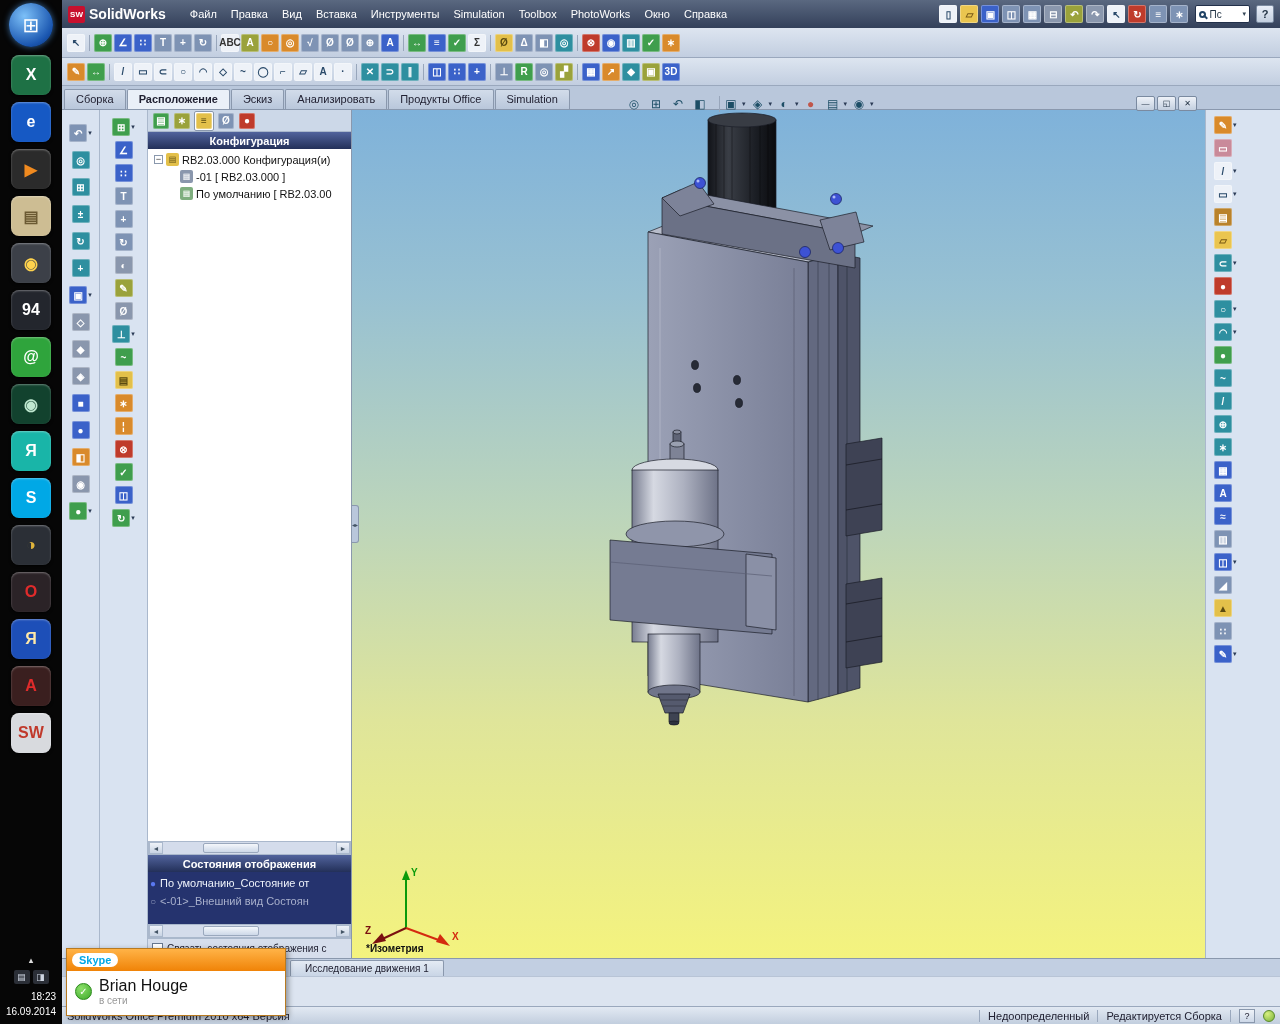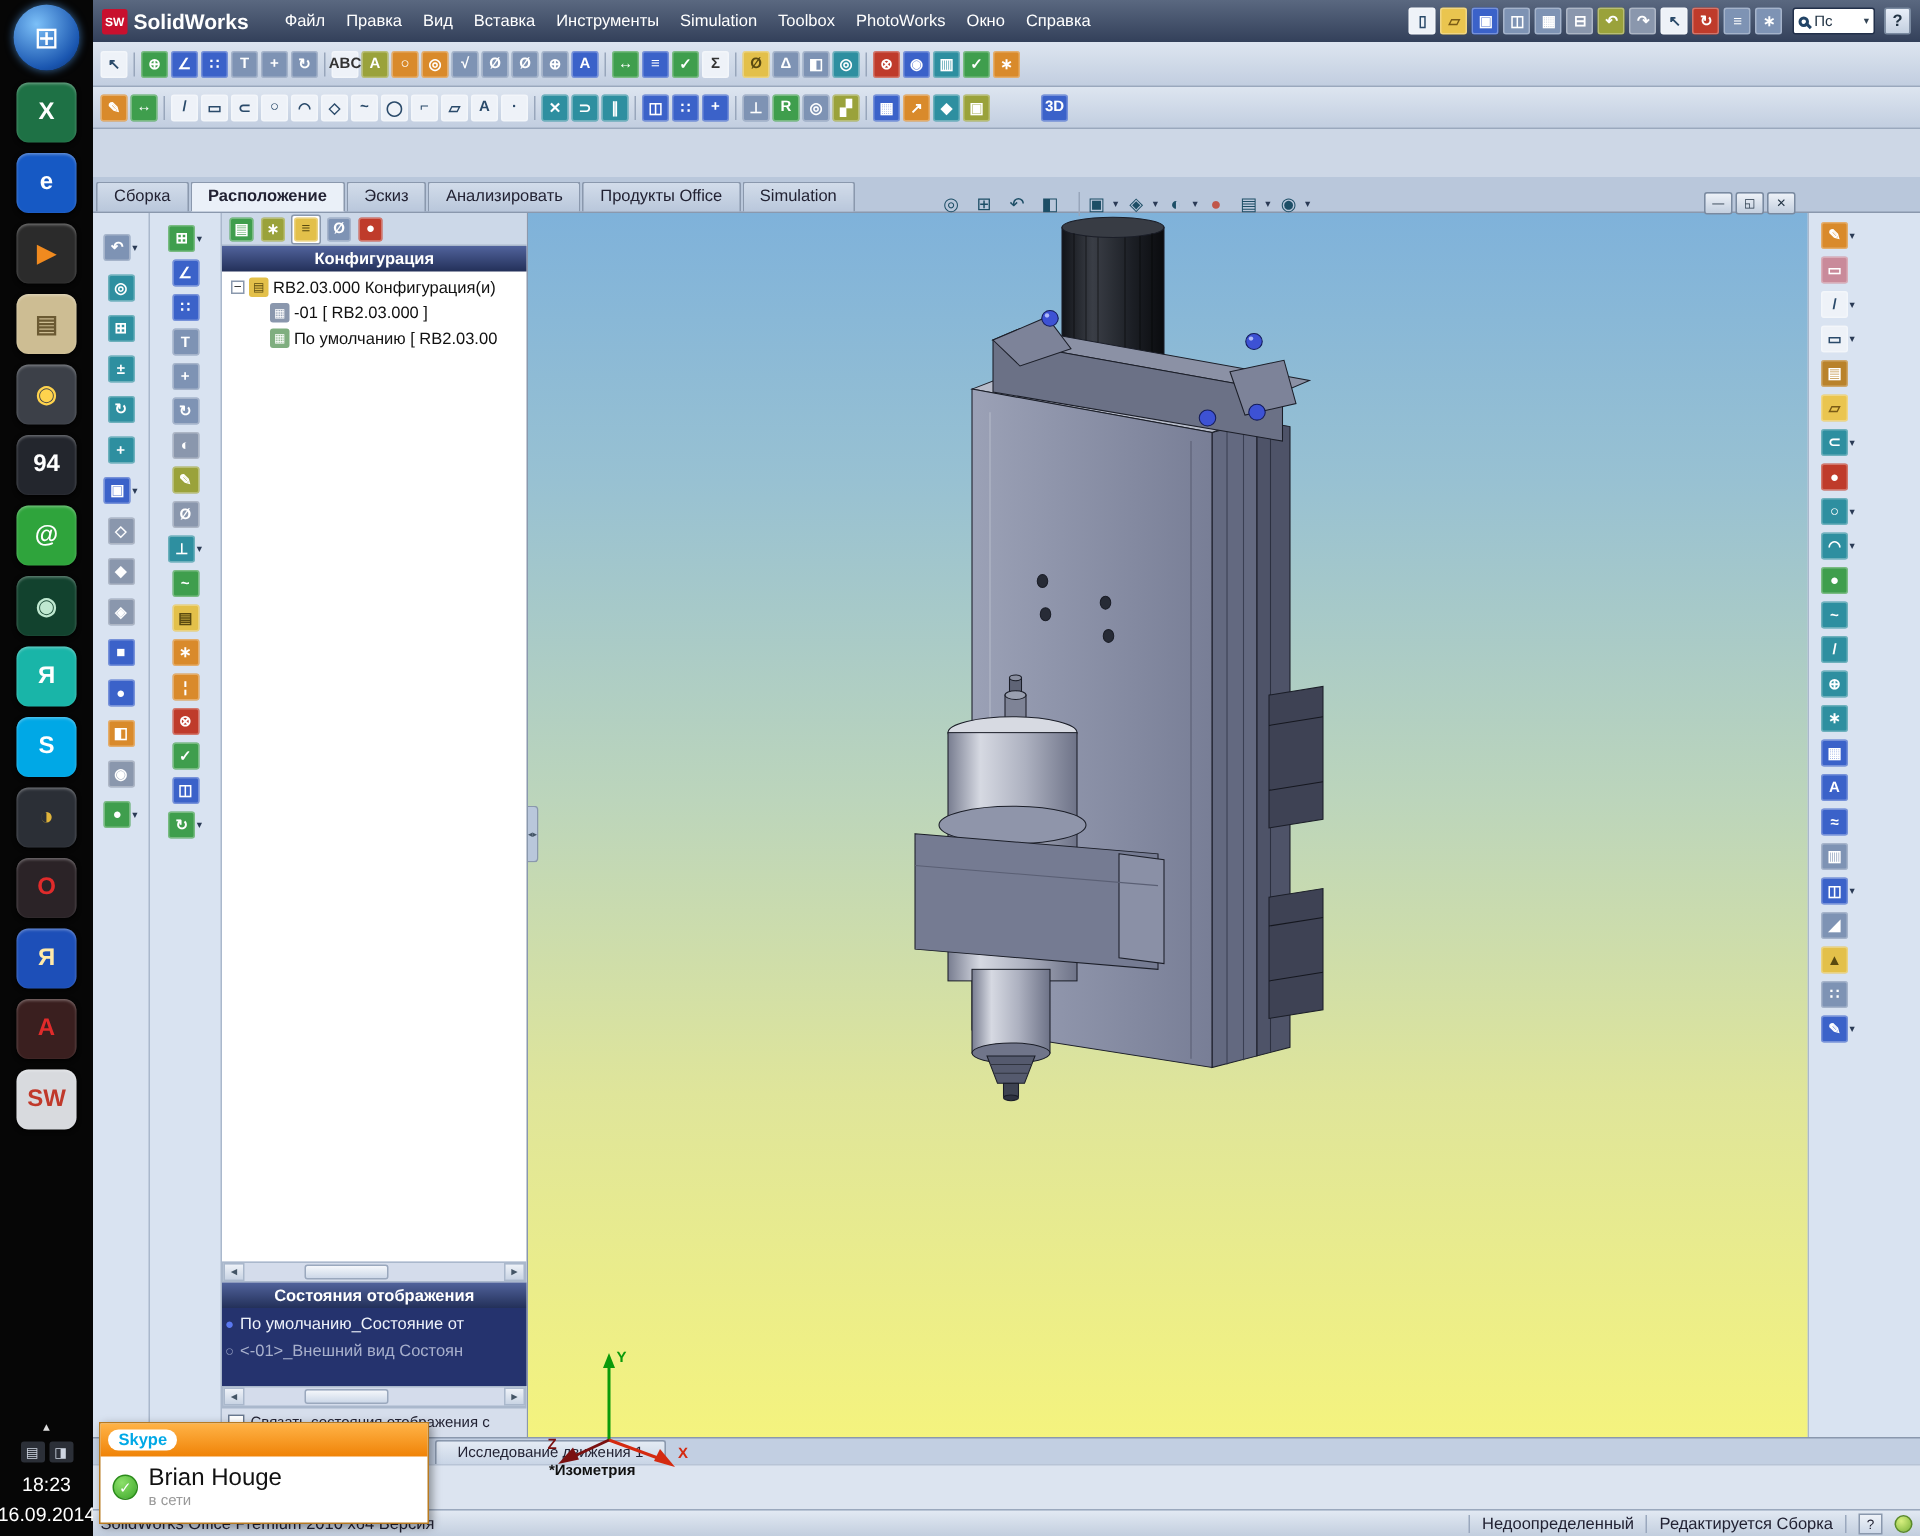--- a/index.html
+++ b/index.html
@@ -7,21 +7,21 @@
 #screen{position:relative;width:1280px;height:1024px;overflow:hidden;background:#000;}
 
 .taskbar{position:absolute;left:0;top:0;width:62px;height:1024px;background:#060606;display:flex;flex-direction:column;align-items:center;}
 .start-orb{width:44px;height:44px;border-radius:50%;margin:3px auto 8px;background:radial-gradient(circle at 35% 30%,#7cc0f8,#1a56b0 70%,#0a2a60);display:flex;align-items:center;justify-content:center;color:#fff;font-size:20px;box-shadow:0 0 6px rgba(90,170,255,.6);}
 .tb-icons{display:flex;flex-direction:column;gap:7px;}
 .tb-icon{width:40px;height:40px;border-radius:8px;display:flex;align-items:center;justify-content:center;font-weight:bold;font-size:16px;box-shadow:inset 0 1px 2px rgba(255,255,255,.35),0 1px 3px rgba(0,0,0,.8);}
 .tray{margin-top:auto;display:flex;flex-direction:column;align-items:center;gap:5px;padding-bottom:5px;}
 .tray-arrow{color:#ddd;font-size:9px;}
 .tray-icons{display:flex;gap:3px;}
 .tray-ico{width:16px;height:14px;border-radius:2px;display:flex;align-items:center;justify-content:center;font-size:9px;}
-.clock{color:#fff;font-size:13px;text-align:center;line-height:1.5;}
+.clock{color:#fff;font-size:10px;text-align:right;line-height:1.5;}
 
 .app{position:absolute;left:62px;top:0;right:0;bottom:0;display:flex;flex-direction:column;background:#cdd7e6;}
 .titlebar{height:28px;background:linear-gradient(#5a6880,#33405a);display:flex;align-items:center;color:#fff;padding:0 6px;gap:1px;flex:none;}
 .logo{display:flex;align-items:center;gap:4px;margin-right:16px;}
 .logo-badge{width:17px;height:17px;background:#c8102e;color:#fff;font-size:8px;font-weight:bold;display:flex;align-items:center;justify-content:center;border-radius:2px;}
 .logo-text{font-size:14px;font-weight:bold;}
 .menu-item{padding:3px 7px;font-size:11px;}
 .std-icons{margin-left:auto;display:flex;align-items:center;gap:1px;}
 .ticon{width:18px;height:18px;border-radius:2px;display:inline-flex;align-items:center;justify-content:center;font-size:10px;font-weight:bold;color:#fff;background:#8a97ad;box-shadow:inset 0 0 0 1px rgba(255,255,255,.3);}
 .icon-cell{display:inline-flex;align-items:center;gap:1px;padding:1px;}
@@ -30,21 +30,21 @@
 .dd{font-size:7px;color:#2a3a55;}
 .titlebar .dd{color:#cfd8e8;}
 .searchbox{display:flex;align-items:center;background:#fff;border:1px solid #22304a;border-radius:2px;height:18px;padding:0 3px;gap:3px;margin:0 5px;}
 .searchbox input{border:0;outline:0;width:30px;font-size:10px;font-family:inherit;color:#234;}
 .mag{width:7px;height:7px;border:2px solid #246;border-radius:50%;position:relative;flex:none;}
 .mag::after{content:"";position:absolute;width:5px;height:2px;background:#246;transform:rotate(45deg);right:-4px;bottom:-2px;}
 .help-btn{width:18px;height:18px;border-radius:2px;background:linear-gradient(#e8eef8,#c3cfdf);color:#234;display:flex;align-items:center;justify-content:center;font-weight:bold;border:1px solid #7a8aa0;}
 .toolbar-row{display:flex;align-items:center;padding:0 4px;background:linear-gradient(#dde5f0,#c2cee0);border-bottom:1px solid #9aa8bd;flex:none;}
 .row2{height:30px;}
 .row3{height:28px;}
-.cmdtabs{height:24px;background:#b9c7db;display:flex;align-items:flex-end;padding:0 2px;gap:1px;border-bottom:1px solid #8a98ad;flex:none;margin-top:32px;}
+.cmdtabs{height:24px;background:#b9c7db;display:flex;align-items:flex-end;padding:0 2px;gap:1px;border-bottom:1px solid #8a98ad;flex:none;}
 .cmdtab{padding:3px 11px 4px;font-size:11px;color:#223;background:linear-gradient(#d2dcea,#b9c7db);border:1px solid #8a98ad;border-bottom:none;border-radius:2px 2px 0 0;white-space:nowrap;}
 .cmdtab.active{background:#eaf0f8;font-weight:bold;}
 
 .main{flex:1;display:flex;min-height:0;}
 .toolcol{background:#d9e3f1;border-right:1px solid #aab8cc;display:flex;flex-direction:column;align-items:center;flex:none;}
 .tca{width:38px;gap:9px;padding-top:14px;}
 .tcb{width:48px;gap:5px;padding-top:8px;}
 .toolcol .icon-cell{padding:0;}
 .panel{width:204px;background:#fff;border-right:1px solid #8a98ad;display:flex;flex-direction:column;min-height:0;flex:none;}
 .panel-tabs{height:22px;background:#ccd8e8;display:flex;align-items:center;gap:3px;padding:0 4px;border-bottom:1px solid #aab8cc;flex:none;}
@@ -415,21 +415,21 @@
         <span class="icon-cell">
           <span class="ticon" style="background: rgb(217, 138, 43);">↗</span>
         </span>
         <span class="icon-cell">
           <span class="ticon" style="background: rgb(46, 143, 160);">◆</span>
         </span>
         <span class="icon-cell">
           <span class="ticon" style="background: rgb(154, 162, 59);">▣</span>
         </span>
         <span class="icon-cell">
-          <span class="ticon" style="background: rgb(59, 98, 201); margin-left: 32px;">3D</span>
+          <span class="ticon" style="background: rgb(59, 98, 201);">3D</span>
         </span>
       </div>
 
     <div class="cmdtabs">
 
     <span class="cmdtab">Сборка</span>
         <span class="cmdtab active">Расположение</span>
         <span class="cmdtab">Эскиз</span>
         <span class="cmdtab">Анализировать</span>
         <span class="cmdtab">Продукты Office</span>

